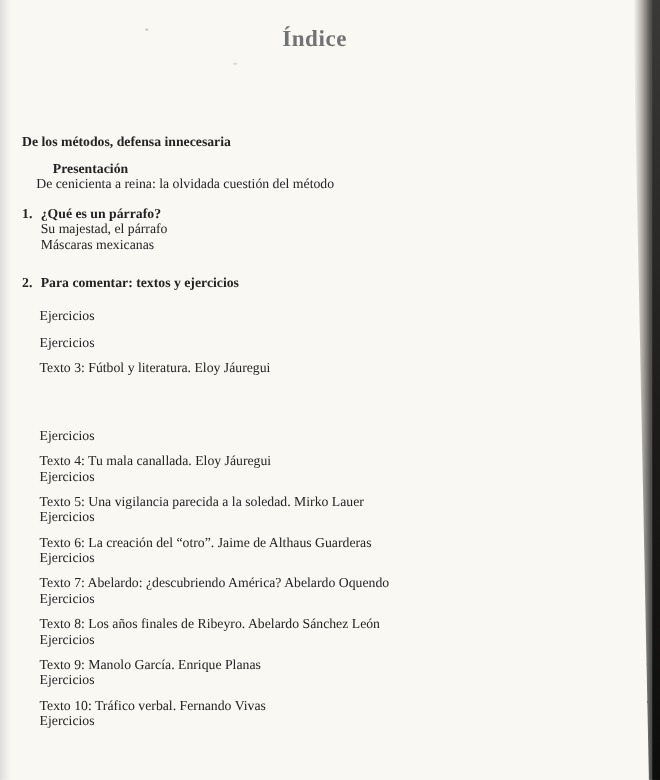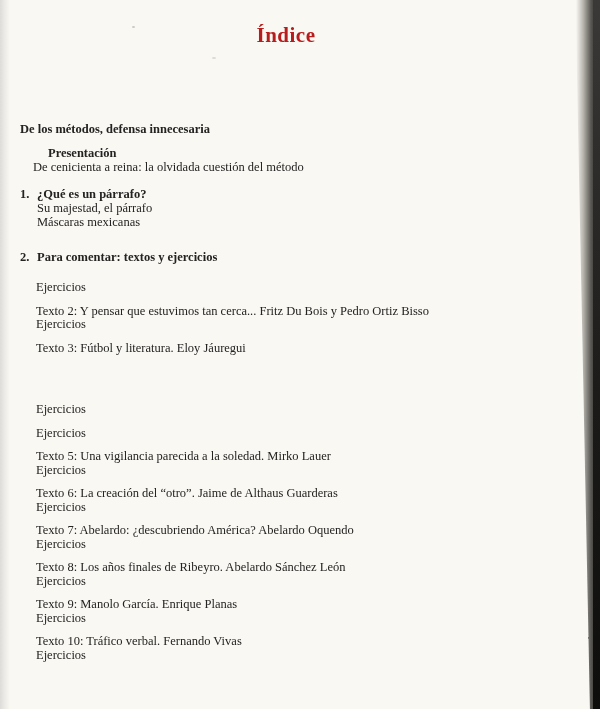--- a/index.html
+++ b/index.html
@@ -28,21 +28,21 @@
     background:linear-gradient(to bottom,#3a3937 0%,#1c1b1a 55%,#0d0d0c 100%);
     z-index:5;
   }
   .sheet{
     position:absolute;left:0;top:0;width:600px;height:709px;z-index:2;
   }
   .title{
     margin-top:22px;height:26px;line-height:26px;
     text-align:center;padding-right:28px;
     font-size:21px;font-weight:700;letter-spacing:.5px;
-    color:#b91c1c;
+    color:#737373;
   }
   .toc{
     margin-top:74px;
     padding-left:20px;
     font-size:12.5px;
   }
   .row{display:flex;line-height:14px;}
   .row .lbl{flex:1;}
   .row .pg{text-align:right;white-space:nowrap;}
   .row .num{width:17px;flex:0 0 17px;}
@@ -115,40 +115,40 @@
     <div class="textos">
 
       <div class="texto-block">
         <div class="row">
           <span class="lbl">Ejercicios</span>
         </div>
       </div>
 
       <div class="texto-block">
         <div class="row">
-          <span class="lbl">Texto 2: Y pensar que estuvimos tan cerca...  Fritz Du Bois y Pedro Ortiz Bisso</span>
-          <span class="pg">41</span>
-        </div>
-        <div class="row">
           <span class="lbl">Ejercicios</span>
         </div>
       </div>
 
       <div class="texto-block">
         <div class="row">
           <span class="lbl">Texto 3: Fútbol y literatura. Eloy Jáuregui</span>
           <span class="pg u">43</span>
         </div>
         <div class="row">
           <span class="lbl">Ejercicios</span>
         </div>
       </div>
 
       <div class="texto-block">
         <div class="row">
+          <span class="lbl">Texto 4: Tu mala canallada. Eloy Jáuregui</span>
+          <span class="pg">49</span>
+        </div>
+        <div class="row">
           <span class="lbl">Ejercicios</span>
         </div>
       </div>
 
       <div class="texto-block">
         <div class="row">
           <span class="lbl">Texto 5: Una vigilancia parecida a la soledad. Mirko Lauer</span>
           <span class="pg">51</span>
         </div>
         <div class="row">

